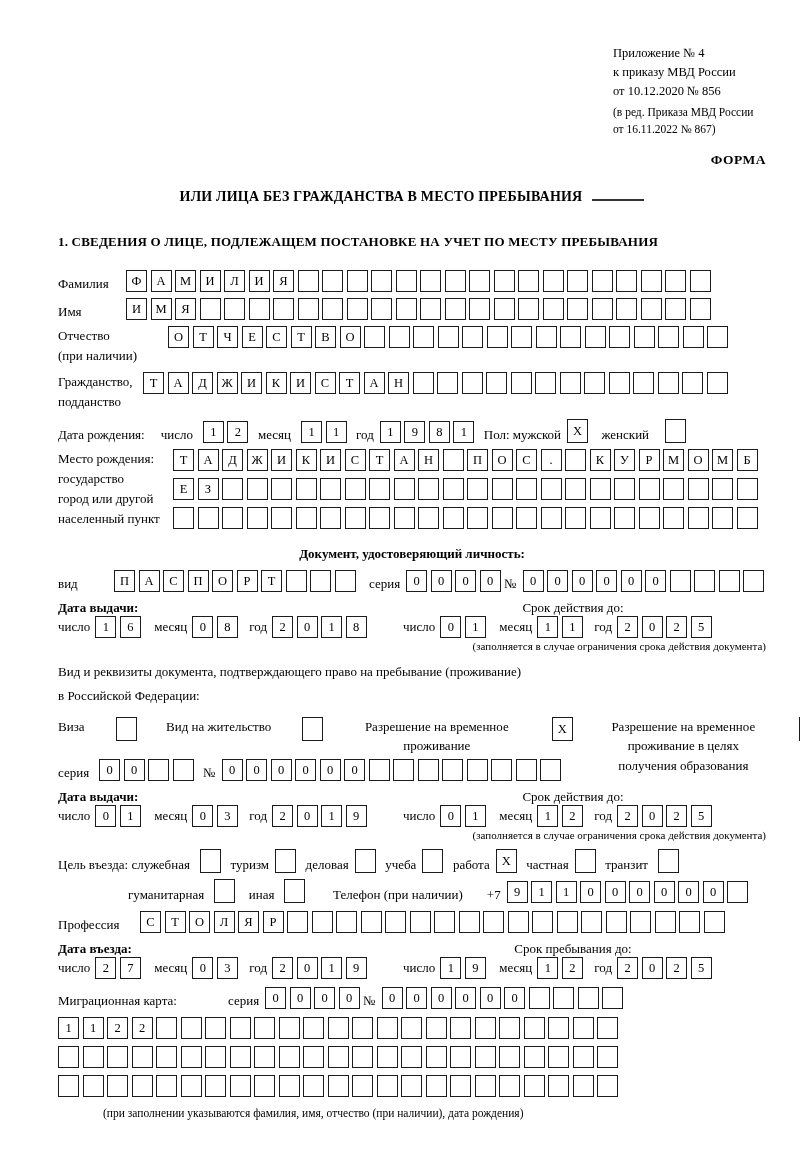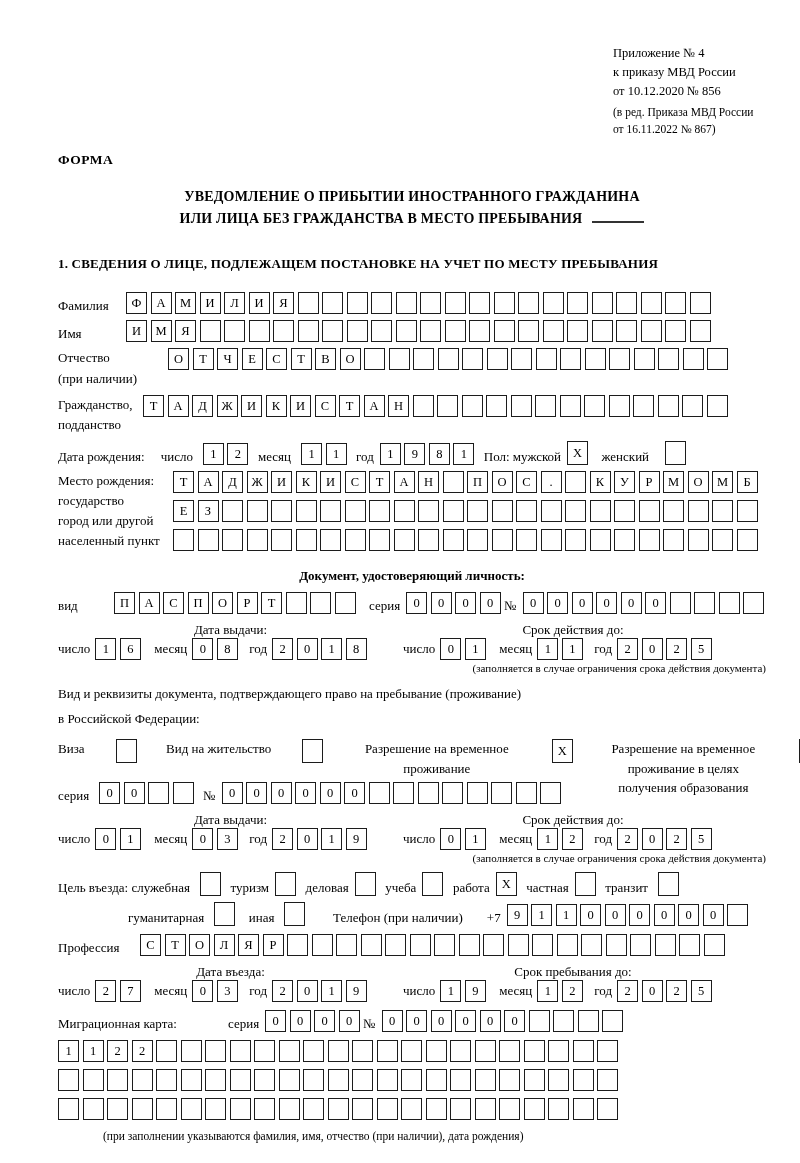--- a/index.html
+++ b/index.html
@@ -1,35 +1,35 @@
 <!DOCTYPE html>
 <html><head>
 <meta charset="utf-8">
 <style>
   html,body{margin:0;padding:0;background:#fff;}
   .page{width:800px;height:1163px;box-sizing:border-box;padding:44px 34px 6px 58px;
     font-family:"Liberation Serif",serif;font-size:13px;color:#000;overflow:hidden;position:relative;}
   .hdrblock{margin-left:555px;width:170px;font-size:12.5px;line-height:1.5;}
   .hdrblock .small{font-size:11.5px;margin-top:4px;line-height:1.45;}
-  .forma{font-weight:bold;font-size:13.5px;margin-top:14px;letter-spacing:.5px;}
+  .forma{text-align:right;font-weight:bold;font-size:13.5px;margin-top:14px;letter-spacing:.5px;}
   .title{ text-align:center;font-weight:bold;font-size:14px;margin-top:18px;line-height:1.6;letter-spacing:.2px;}
   .title-underline{display:inline-block;width:52px;border-bottom:2.2px solid #333;margin-left:10px;vertical-align:baseline;}
   .section-heading{font-weight:bold;font-size:13px;margin-top:26px;margin-bottom:20px;letter-spacing:.2px;}
   .row{display:flex;align-items:flex-end;margin-bottom:6px;}
   .row-top{align-items:flex-start;}
   .lbl{flex:none;}
   .lbl2{flex:none;line-height:1.55;}
   .cells{display:flex;flex:none;}
   .cell{flex:none;display:inline-block;width:19px;height:20px;border:1.6px solid #1c1c1c;margin-right:3.5px;
     text-align:center;line-height:20px;font-size:12.5px;background:#fff;}
   .w68{width:68px;} .w85{width:85px;} .w110{width:110px;} .w115{width:115px;}
   .gap6{width:6px;flex:none;} .gap10{width:10px;flex:none;} .gap16{width:16px;flex:none;} .gap24{width:24px;flex:none;}
   .doc-heading{text-align:center;font-weight:bold;font-size:13px;margin:10px 0 8px;}
   .date-heads{display:flex;margin-top:8px;}
-  .dh-left{width:345px;text-align:center;flex:none;}
+  .dh-left{width:345px;flex:none;font-weight:bold;}
   .dh-right{width:340px;text-align:center;flex:none;}
   .date-row{margin-bottom:2px;}
   .dgrp{display:flex;align-items:center;flex:none;}
   .dgrp .dl{margin-right:5px;}
   .dgrp .dm{margin:0 5px 0 10px;}
   .dgrp .dy{margin:0 5px 0 8px;}
   .dleft{width:345px;}
   .note{font-size:11px;text-align:right;margin:1px 0 8px;}
   .para{line-height:1.9;margin-top:4px;}
   .cbrow{display:flex;align-items:flex-start;margin:8px 0 12px;}
@@ -51,21 +51,20 @@
     <div>к приказу МВД России</div>
     <div>от 10.12.2020 № 856</div>
     <div class="small">
       <div>(в ред. Приказа МВД России</div>
       <div>от 16.11.2022 № 867)</div>
     </div>
   </div>
   <div class="forma">ФОРМА</div>
 
   <div class="title">
-    <div>УВЕДОМЛЕНИЕ О ПРИБЫТИИ ИНОСТРАННОГО ГРАЖДАНИНА</div>
     <div>
       <span>ИЛИ ЛИЦА БЕЗ ГРАЖДАНСТВА В МЕСТО ПРЕБЫВАНИЯ</span><span class="title-underline"></span>
     </div>
   </div>
 
   <div class="section-heading">1. СВЕДЕНИЯ О ЛИЦЕ, ПОДЛЕЖАЩЕМ ПОСТАНОВКЕ НА УЧЕТ ПО МЕСТУ ПРЕБЫВАНИЯ</div>
 
   <div class="row">
     <span class="lbl w68">Фамилия</span>
     <span class="cells">

